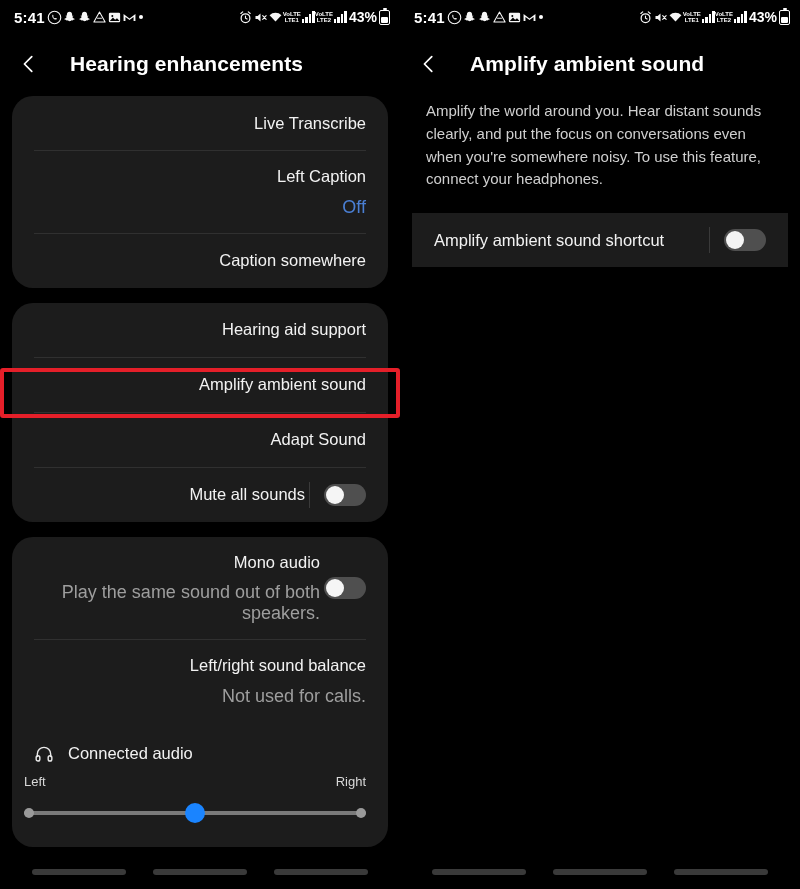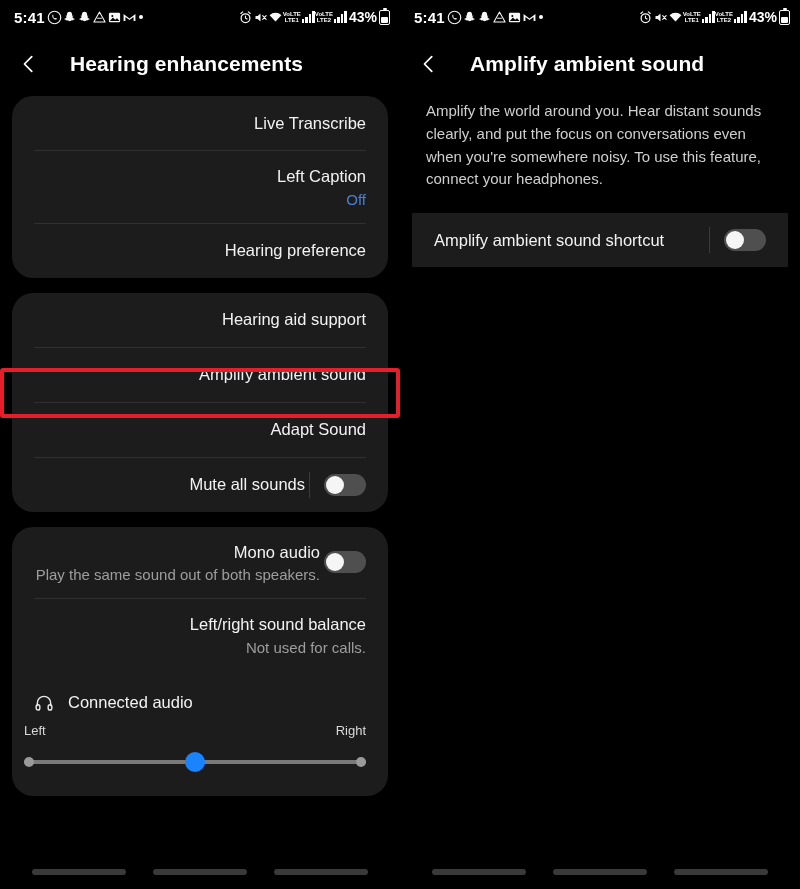--- a/index.html
+++ b/index.html
@@ -45,21 +45,21 @@
   .title { color: #fff; font-size: 21px; font-weight: 600; letter-spacing: .1px; }
 
   
   .card {
     background: #1c1c1c; border-radius: 21px;
     margin: 0 12px 15px 12px; overflow: hidden; text-align: right;
   }
   .row { display: flex; align-items: center; min-height: 54px; padding: 0 22px; position: relative; }
   .row-text { flex: 1; padding: 15px 0; }
   .row-title { color: #f2f2f2; font-size: 16.5px; line-height: 1.25; }
-  .row-sub { font-size: 15px; color: #9e9e9e; margin-top: 4px; }
+  .row-sub { font-size: 18px; color: #9e9e9e; margin-top: 10px; }
   .row-sub.blue { color: #4a7fd4; }
   .divider { height: 1px; background: #303030; margin: 0 22px; }
 
   
   .toggle-wrap { display: flex; align-items: center; gap: 14px; padding-left: 4px; }
   .vline { width: 1px; height: 26px; background: #3a3a3a; }
   .toggle { width: 42px; height: 22px; border-radius: 11px; background: #4f4f4f;
             position: relative; flex: 0 0 42px; }
   .toggle .knob { position: absolute; top: 2px; left: 2px; width: 18px; height: 18px;
                   border-radius: 50%; background: #f5f5f5; }
@@ -207,21 +207,21 @@
       <div class="divider"></div>
       <div class="row">
         <div class="row-text">
           <div class="row-title">Left Caption</div>
           <div class="row-sub blue">Off</div>
         </div>
       </div>
       <div class="divider"></div>
       <div class="row">
         <div class="row-text">
-          <div class="row-title">Hearing preference</div>
+          <div class="row-title">Caption somewhere</div>
         </div>
       </div>
     </div>
 
     <div class="card">
       <div class="row">
         <div class="row-text">
           <div class="row-title">Hearing aid support</div>
         </div>
       </div>

